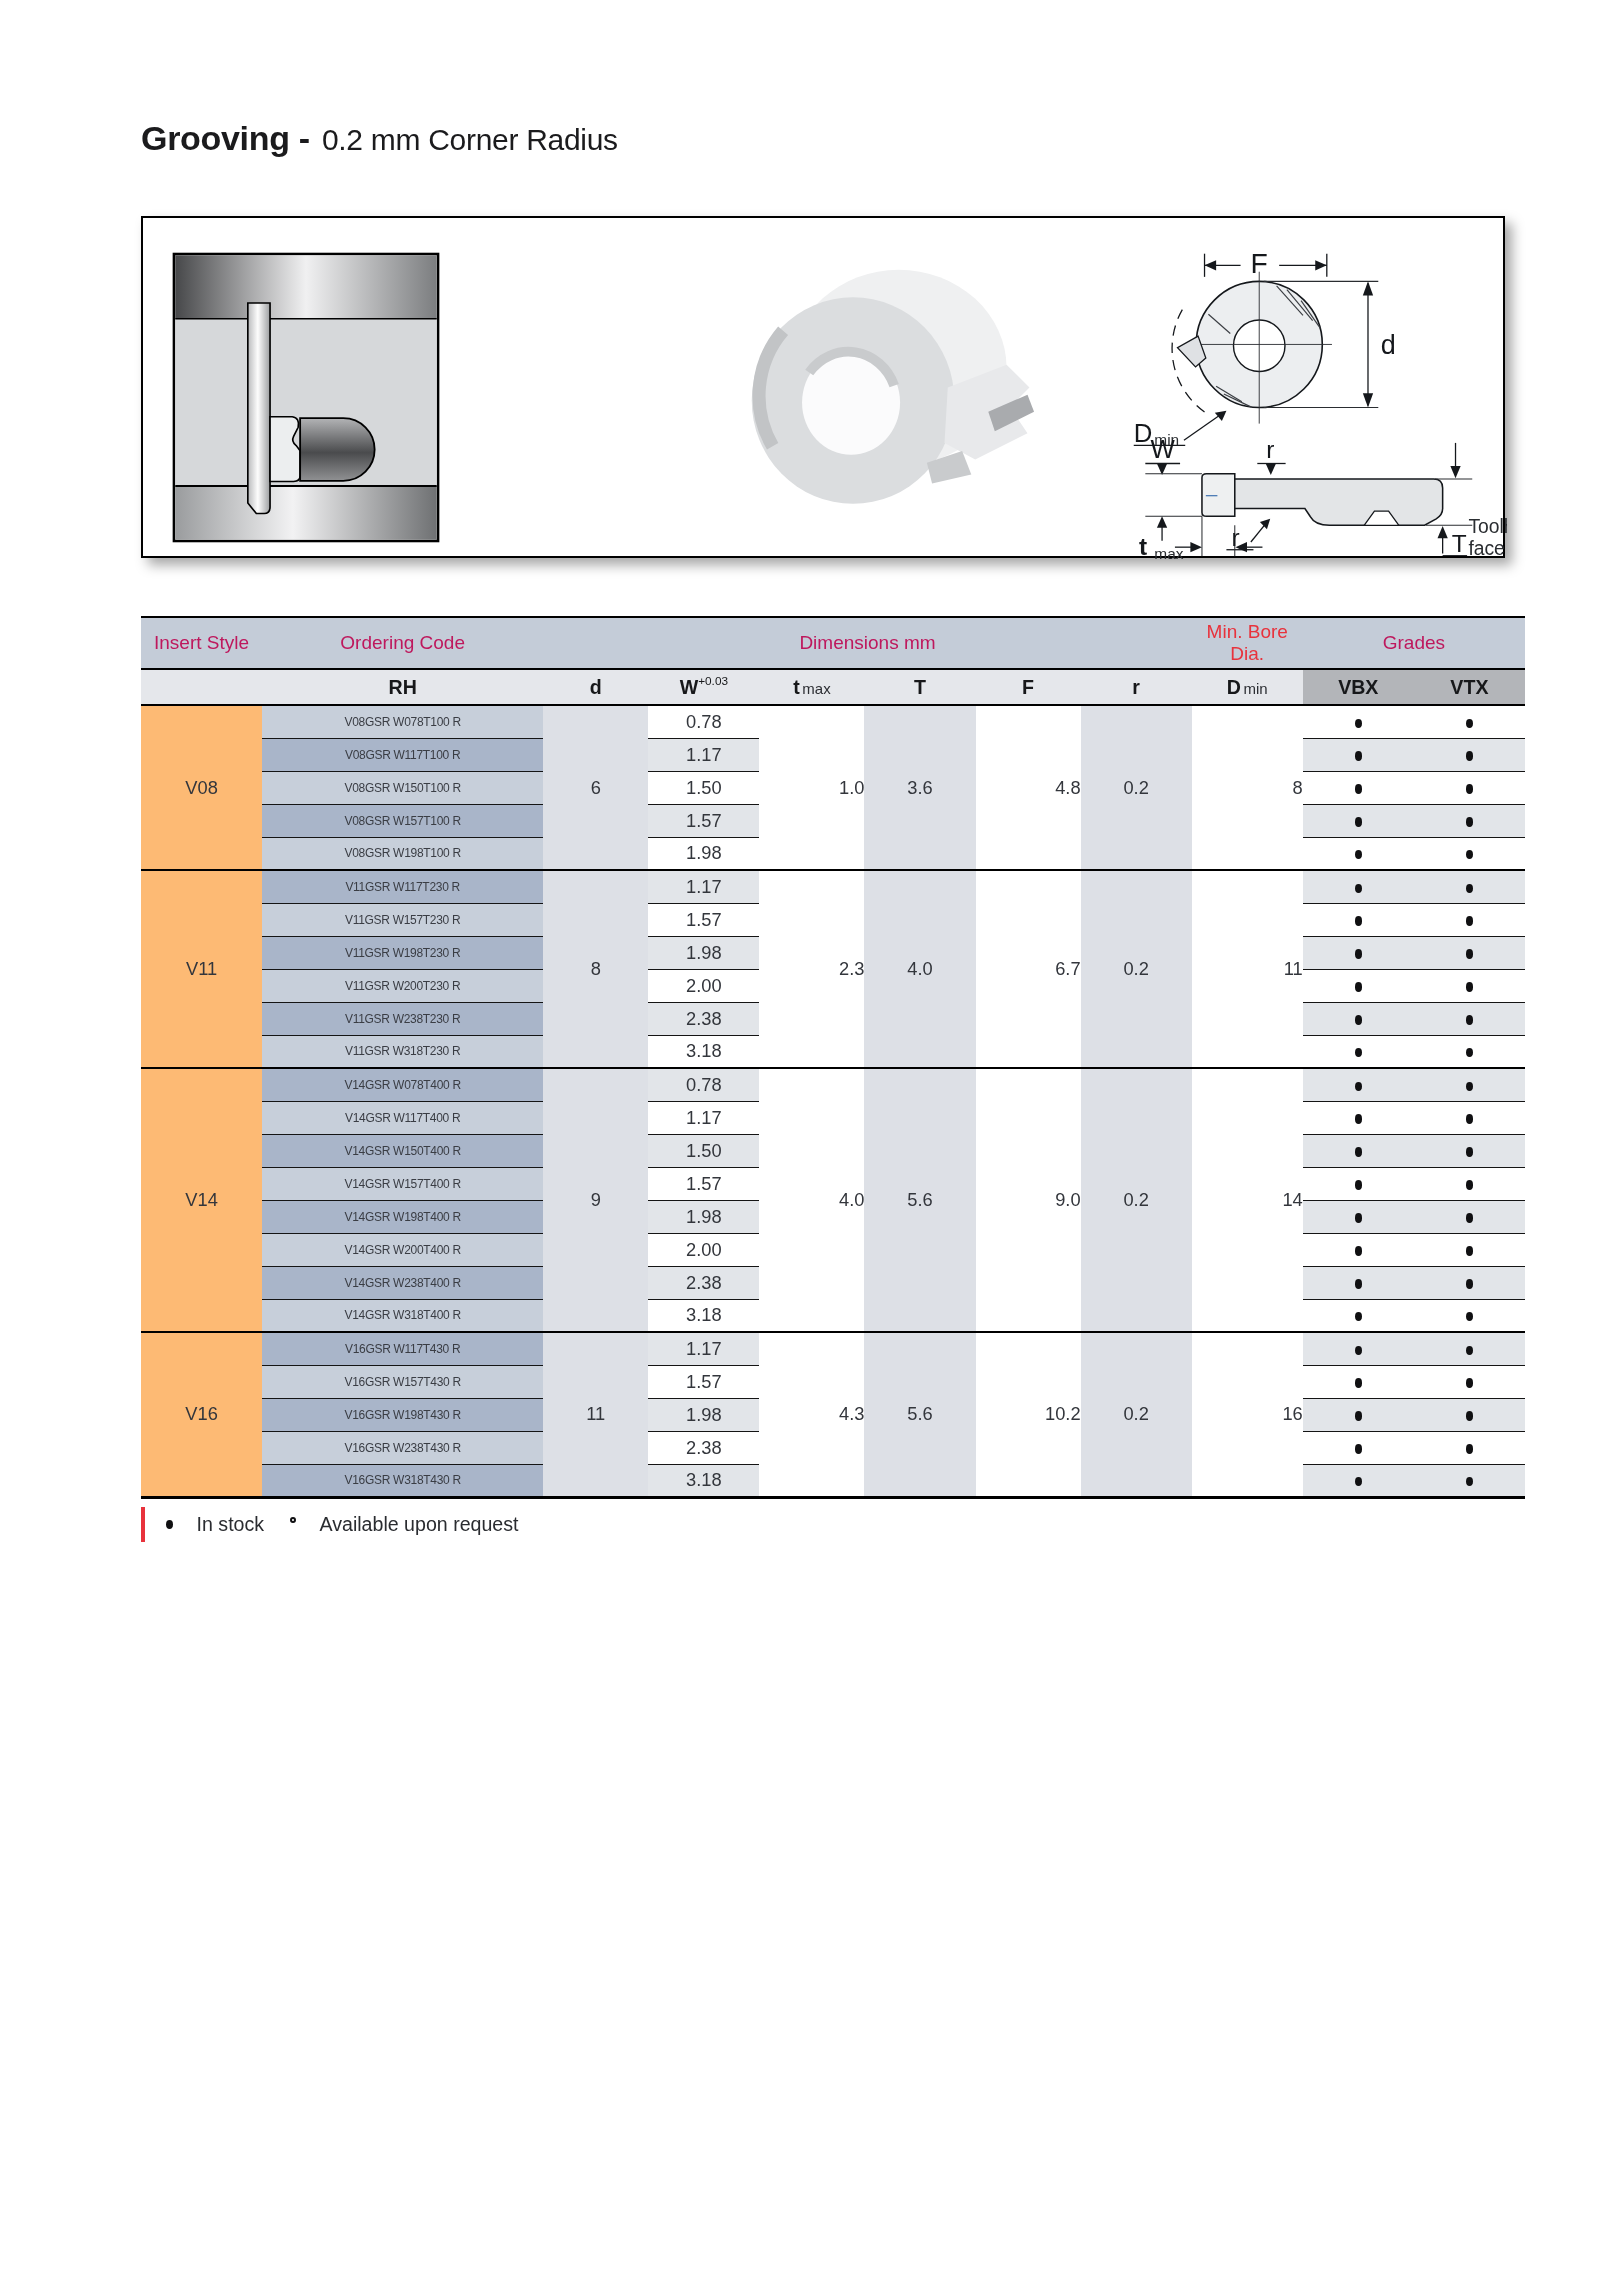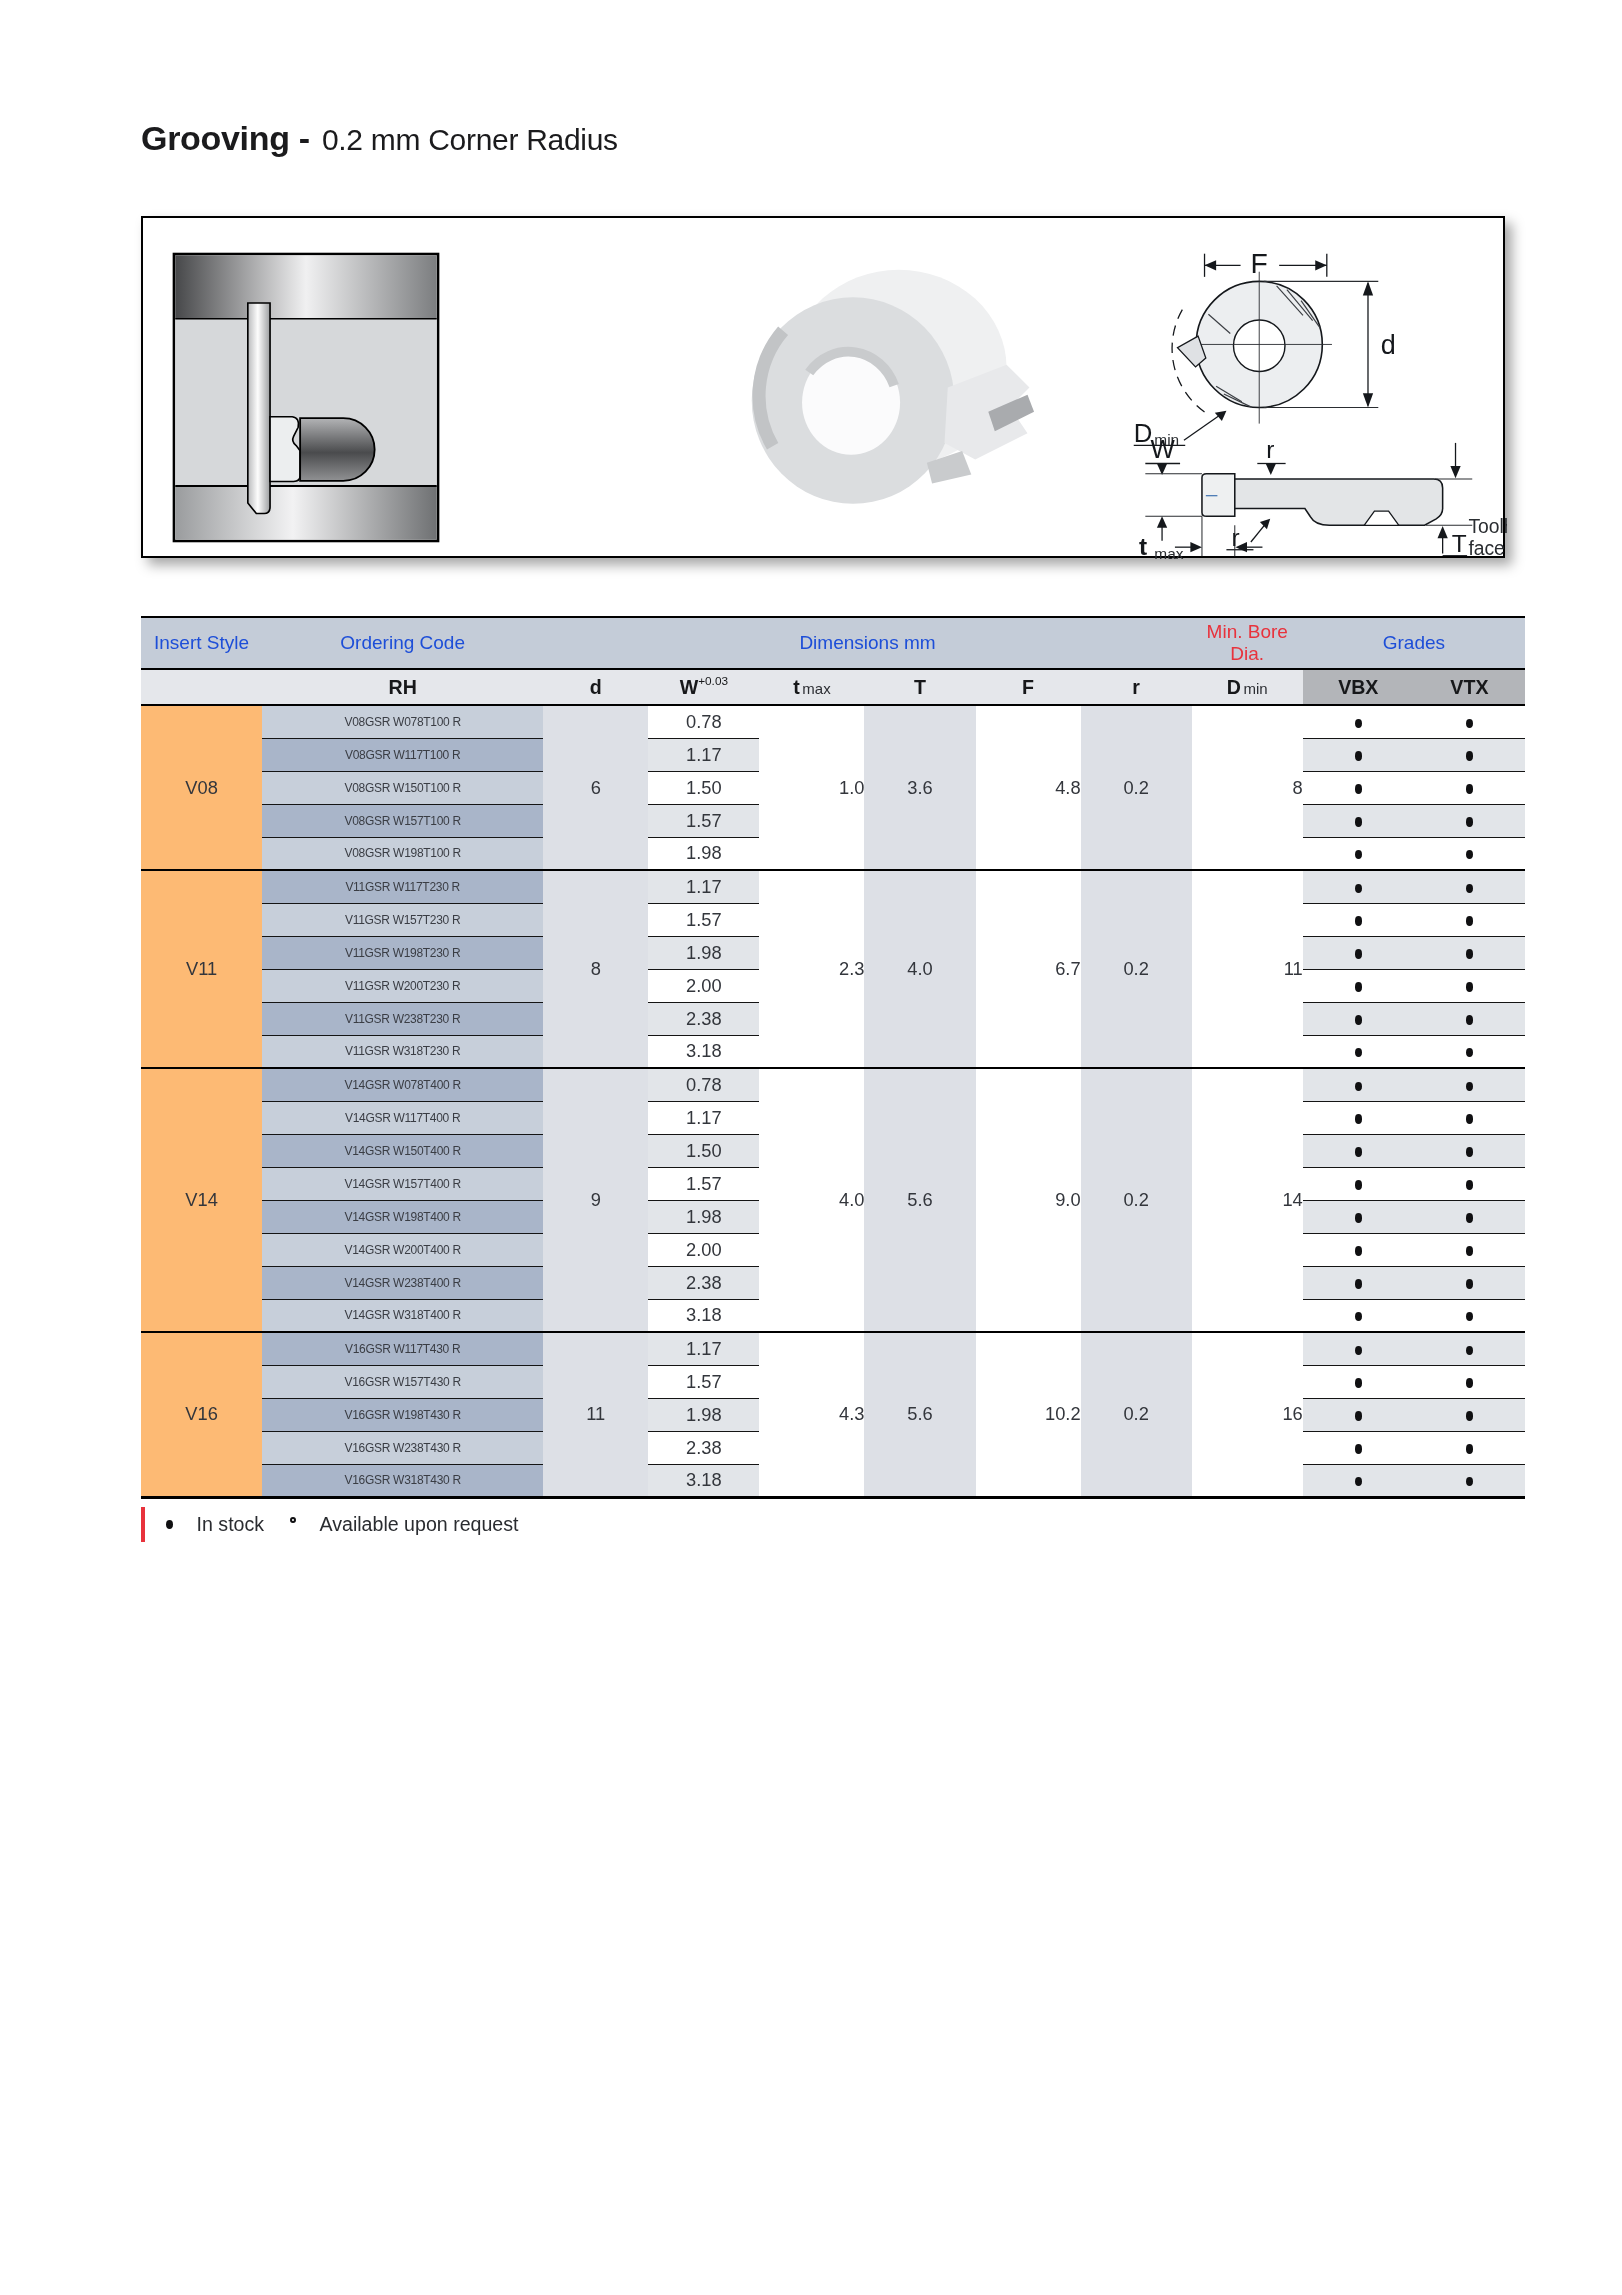--- a/index.html
+++ b/index.html
@@ -15,21 +15,21 @@
   
   .diagram-box { position:absolute; left:141px; top:216px; width:1364px; height:342px;
     background:#fff; border:2px solid #000; box-shadow:6.5px 6.5px 11.8px rgba(0,0,0,0.35); }
   .drawing { position:absolute; }
   svg text { font-family:"Liberation Sans", sans-serif; }
 
   
   .ctable { position:absolute; left:141px; top:616px; width:1384px;
     border-collapse:collapse; table-layout:fixed; }
   .ctable th, .ctable td { text-align:center; vertical-align:middle; font-weight:normal; }
-  .ctable thead tr.h1 th { height:52px; background:var(--headTop); font-size:19px; color:#1d4ed8;
+  .ctable thead tr.h1 th { height:52px; background:var(--headTop); font-size:19px; color:#be185d;
     border-top:2px solid #000; border-bottom:2px solid #000; line-height:1.15; }
   .ctable thead tr.h1 th.red { color:var(--red); }
   .ctable thead tr.h2 th { height:36px; background:var(--headSub); font-size:19.6px; color:#17181a;
     border-bottom:2px solid #000; }
   .ctable thead tr.h2 th.grade-head { background:var(--gradeHead); font-weight:600; }
   .ctable thead .bold { font-weight:600; }
   .ctable sup { font-size:11.8px; position:relative; top:-1.3px; font-weight:normal; }
   .ctable .subword { font-size:15px; font-weight:normal; margin-left:2.6px; color:#2c2e33; }
 
   .ctable tbody td { height:33px; font-size:18.3px; color:#33363c; }

